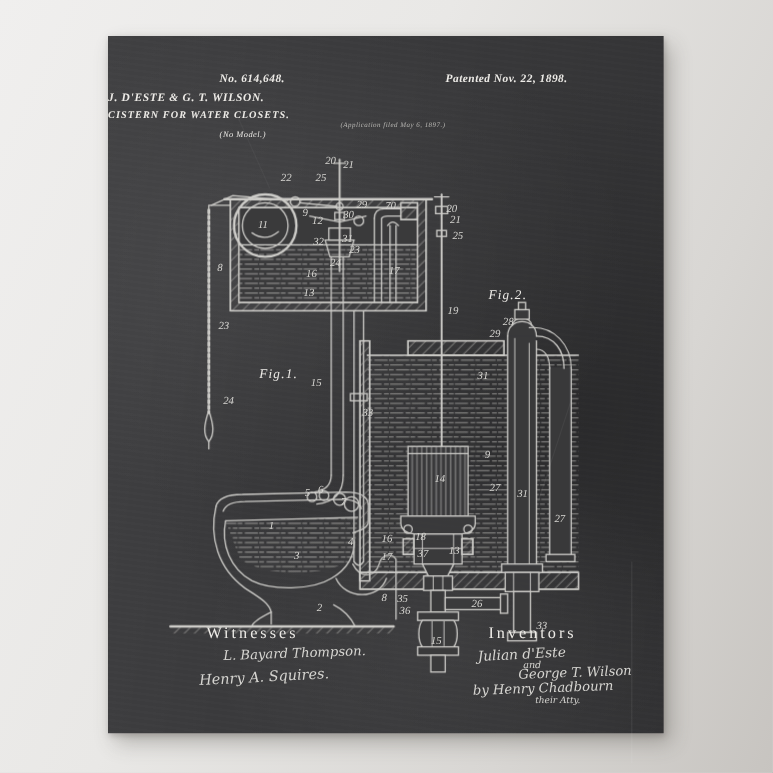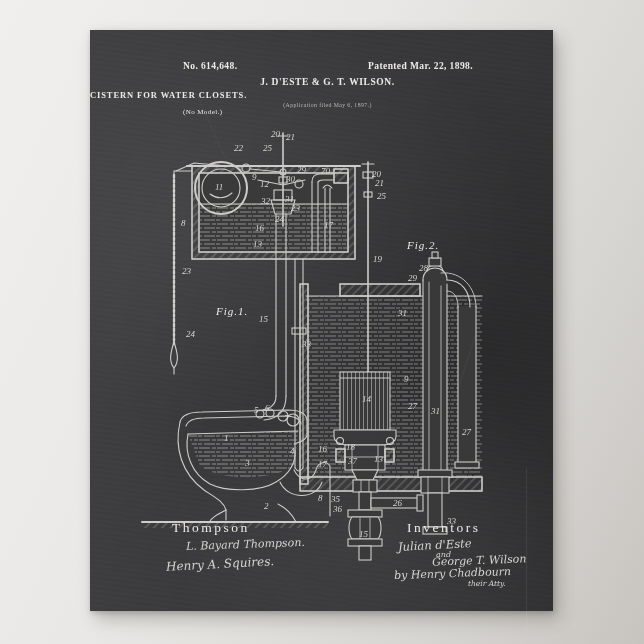--- a/index.html
+++ b/index.html
@@ -18,50 +18,50 @@
       radial-gradient(ellipse 520px 400px at 85% 55%, rgba(0,0,0,0.20), transparent 72%),
       linear-gradient(100deg, rgba(255,255,255,0.03) 0%, transparent 35%, rgba(0,0,0,0.14) 100%),
       repeating-linear-gradient(7deg, rgba(255,255,255,0.012) 0 2px, transparent 2px 5px);
     box-shadow: 6px 8px 16px rgba(70,65,58,0.30), 1px 2px 5px rgba(70,65,58,0.25);
   }
   .scratch { position:absolute; background:rgba(255,255,255,0.07); pointer-events:none; }
   .scratch.s1 { left:436px; top:438px; width:1px; height:168px; }
   .scratch.s2 { left:372px; top:300px; width:1px; height:90px; transform:rotate(18deg); background:rgba(255,255,255,0.05); }
   .scratch.s3 { left:120px; top:60px;  width:1px; height:70px; transform:rotate(-24deg); background:rgba(255,255,255,0.04); }
 
-  .hdr { position:absolute; color:var(--chalk-bright,#edebe7); letter-spacing:0.4px; white-space:nowrap; }
+  .hdr { position:absolute; color:var(--chalk-bright,#edebe7); letter-spacing:0.4px; white-space:nowrap;font-style:italic; }
   .patent-number { left:93px; top:31px; font-size:9.5px; font-weight:bold; }
   .patent-date   { right:80px; top:31px; font-size:9.5px; font-weight:bold; }
-  .authors { left:0; right:-12px; top:47px; text-align:center; font-size:9.5px; font-weight:bold; letter-spacing:0.6px; }
+  .authors { left:0; right:-12px; top:47px; font-size:9.5px; font-weight:bold; letter-spacing:0.6px; }
   .title   { left:0; right:-12px; top:60px; text-align:left; font-size:8.5px; font-weight:bold; letter-spacing:0.9px; }
   .app-line{ left:0; right:-12px; top:72px; text-align:center; font-size:5.8px; color:var(--chalk-dim,#b9b8b4); }
   .no-model{ left:93px; top:78px; font-size:7px;text-align:center; }
 
   .sig { position:absolute; color:var(--chalk,#d6d5d1); white-space:nowrap; }
   .sig-heading { font-size:13.5px; letter-spacing:2.5px; color:var(--chalk-bright,#edebe7); }
   .script { font-style:italic; font-family:"DejaVu Serif", cursive; }
   .wit-heading { left:82px; top:490px; }
   .wit-1 { left:96px; top:508px; font-size:11px; transform:rotate(-2deg); }
   .wit-2 { left:76px; top:527px; font-size:12px; transform:rotate(-3deg); }
   .inv-heading { left:317px; top:490px; }
   .inv-1 { left:308px; top:508px; font-size:11.5px; transform:rotate(-3deg); }
   .inv-and { left:346px; top:520px; font-size:8px; }
   .inv-2 { left:342px; top:524px; font-size:11px; transform:rotate(-2deg); }
   .inv-atty { left:304px; top:537px; font-size:11px; transform:rotate(-2deg); }
-  .inv-note { left:356px; top:549px; font-size:7.5px;margin-left:22px; }
+  .inv-note { left:356px; top:549px; font-size:7.5px; }
 
   svg#drawing { position:absolute; left:0; top:0; width:463px; height:581px; }
 </style>
 </head>
 <body>
 
 <div class="poster">
 
   <span class="hdr patent-number">No. 614,648.</span>
-  <span class="hdr patent-date">Patented Mar. 22, 1898.</span>
+  <span class="hdr patent-date">Patented Nov. 22, 1898.</span>
   <div class="hdr authors">J. D'ESTE &amp; G. T. WILSON.</div>
   <div class="hdr title">CISTERN FOR WATER CLOSETS.</div>
   <div class="hdr app-line">(Application filed May 6, 1897.)</div>
   <span class="hdr no-model">(No Model.)</span>
 
   <svg id="drawing" viewBox="0 0 463 581">
     <defs>
       <pattern id="hatch" width="6" height="6" patternUnits="userSpaceOnUse" patternTransform="rotate(45)">
         <line x1="1" y1="0" x2="1" y2="6" stroke="#aeadaa" stroke-width="1" opacity="0.55"></line>
       </pattern>
@@ -267,21 +267,21 @@
         <text x="164" y="383" font-family="Liberation Serif, serif" font-size="9" font-style="italic" fill="#d6d5d1">5</text>
         <text x="175" y="381" font-family="Liberation Serif, serif" font-size="9" font-style="italic" fill="#d6d5d1">6</text>
         <text x="194" y="391" font-family="Liberation Serif, serif" font-size="9" font-style="italic" fill="#d6d5d1">7</text>
         <text x="134" y="411" font-family="Liberation Serif, serif" font-size="9" font-style="italic" fill="#d6d5d1">1</text>
         <text x="200" y="424" font-family="Liberation Serif, serif" font-size="9" font-style="italic" fill="#d6d5d1">4</text>
         <text x="155" y="436" font-family="Liberation Serif, serif" font-size="9" font-style="italic" fill="#d6d5d1">3</text>
         <text x="174" y="479" font-family="Liberation Serif, serif" font-size="9" font-style="italic" fill="#d6d5d1">2</text>
       </g>
   </svg>
 
-  <div class="sig sig-heading wit-heading">Thompson</div>
+  <div class="sig sig-heading wit-heading">Witnesses</div>
   <div class="sig script wit-1">L. Bayard Thompson.</div>
   <div class="sig script wit-2">Henry A. Squires.</div>
 
   <div class="sig sig-heading inv-heading">Inventors</div>
   <div class="sig script inv-1">Julian d'Este</div>
   <div class="sig script inv-and">and</div>
   <div class="sig script inv-2">George T. Wilson</div>
   <div class="sig script inv-atty">by Henry Chadbourn</div>
   <div class="sig script inv-note">their Atty.</div>
 

